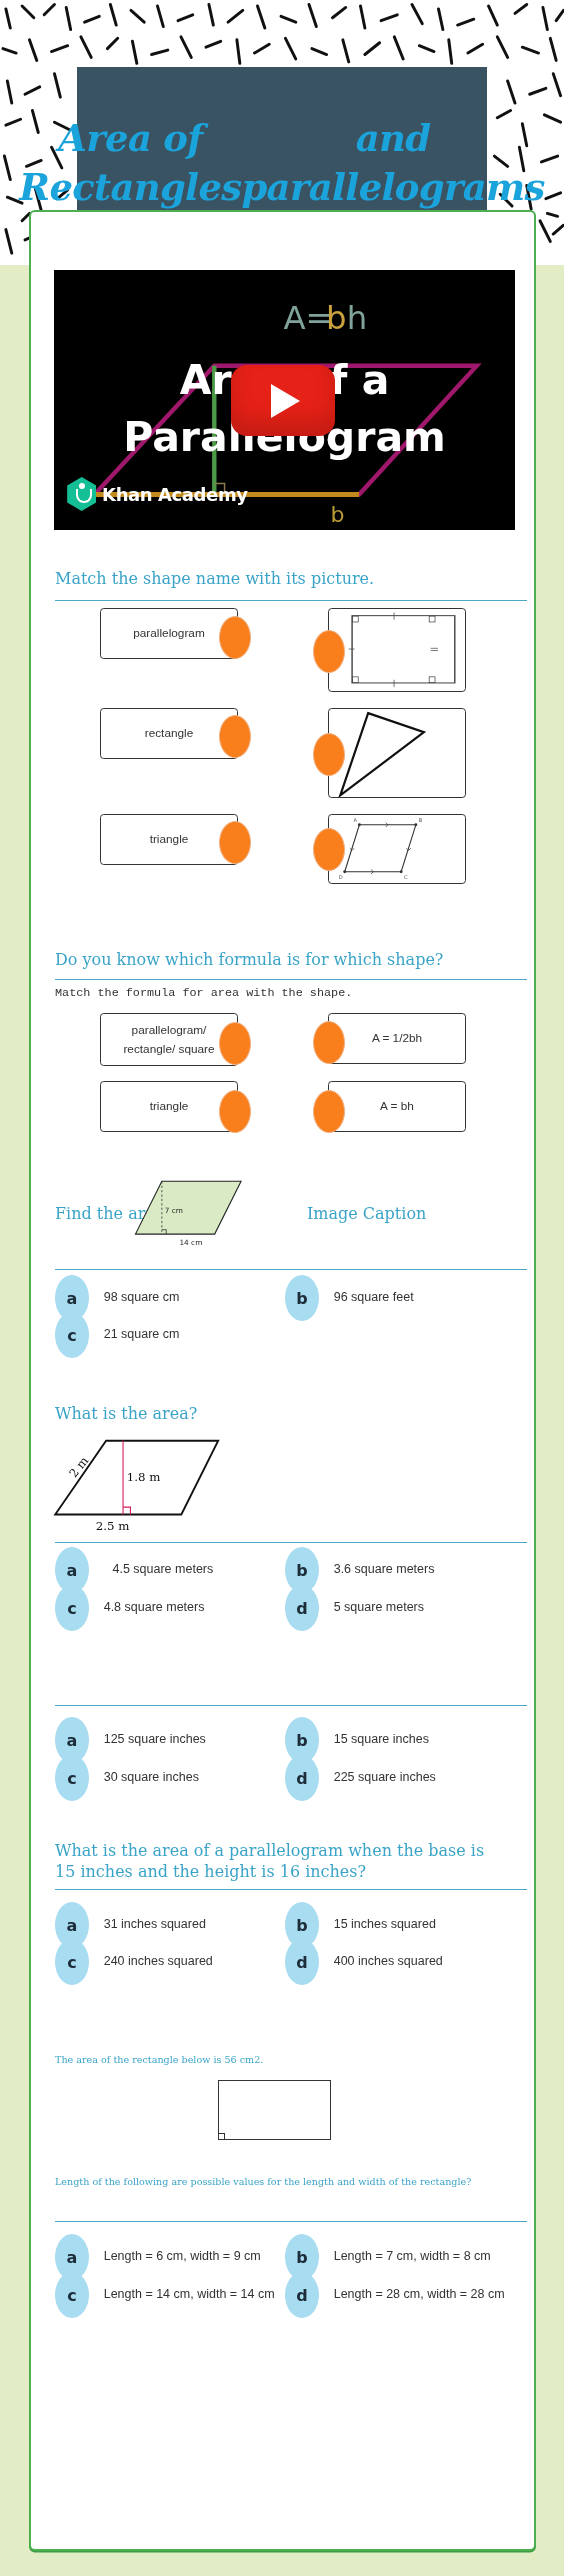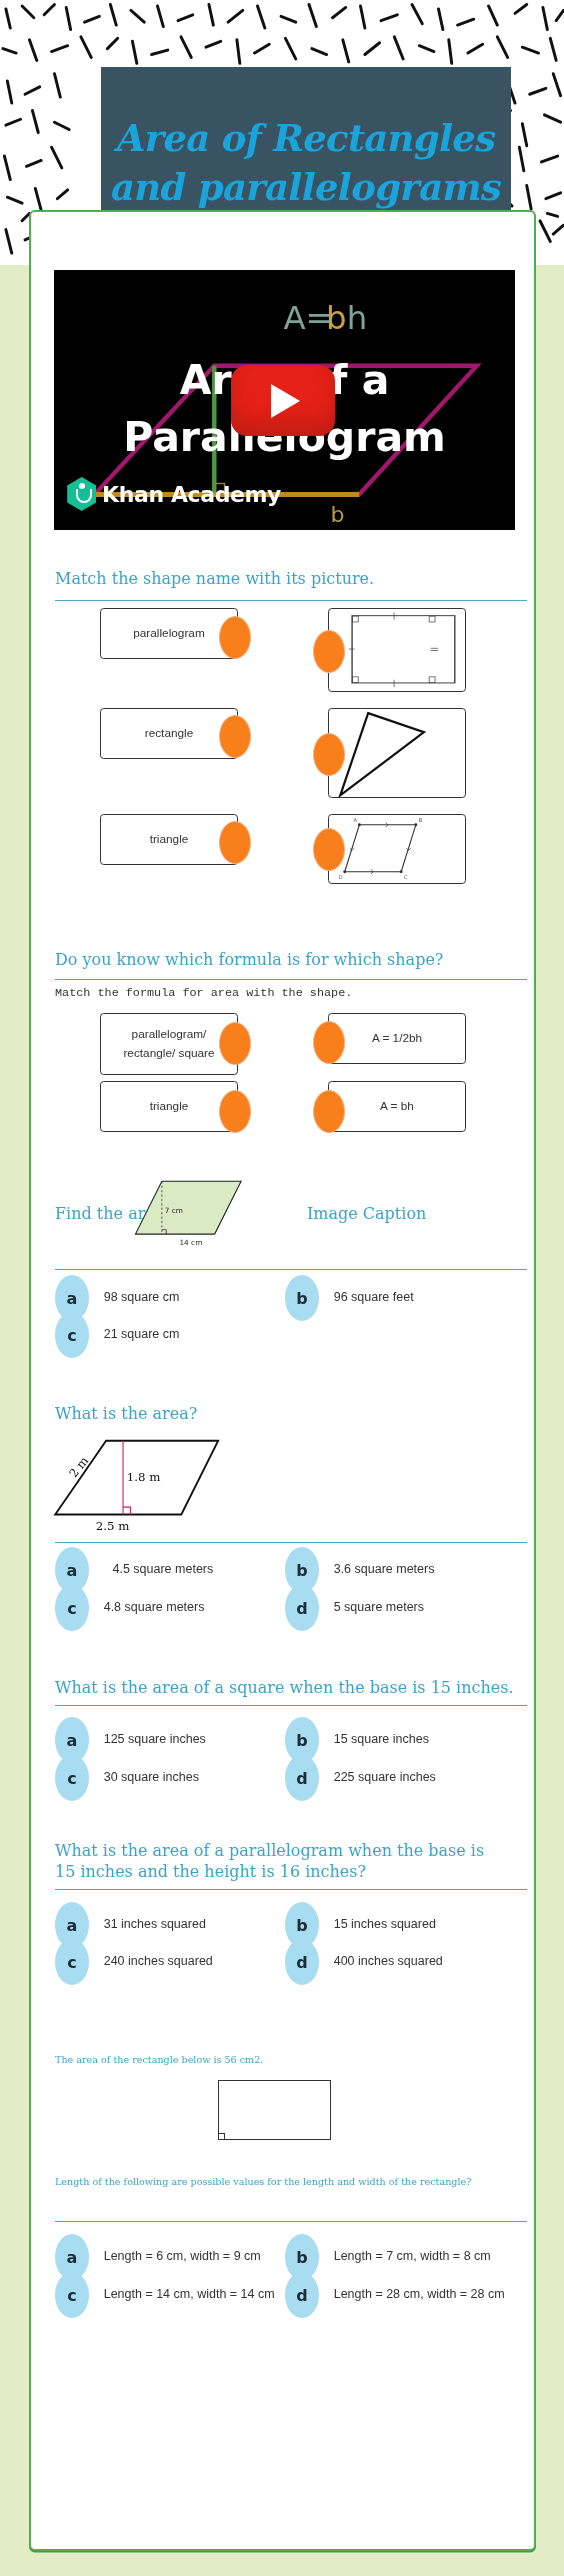--- a/index.html
+++ b/index.html
@@ -11,21 +11,21 @@
     color: #333;
   }
   .pattern-bg {
     position: absolute; left: 0; top: 0; width: 565px; height: 265px;
     background: #ffffff; overflow: hidden;
   }
   .pattern-bg svg { display: block; }
   .title-banner {
     position: absolute; left: 77px; top: 67px; width: 410px; height: 191px;
     background: #3a5363;
-    display: flex; flex-direction: column; align-items: center; justify-content: center; margin-left: 24px;
+    display: flex; flex-direction: row; align-items: center; justify-content: center;
   }
   .title-banner .line {
     font-family: "DejaVu Serif", serif;
     font-style: italic; font-weight: bold;
     color: #1ba4dc; font-size: 37px; line-height: 49px; letter-spacing: -0.7px;
     text-align: center;
   }
   .card {
     position: absolute; left: 29px; top: 210px; width: 507px; height: 2341px;
     background: #ffffff;
@@ -64,21 +64,21 @@
   }
   .ka-hex::after {
     content: ""; position: absolute; left: 8.8px; top: 11.8px; width: 11.8px; height: 11.8px;
     border-radius: 0 0 11.8px 11.8px; border: 2.9px solid #fff; border-top: none;
   }
   .ka-hex::before {
     content: ""; position: absolute; left: 11.8px; top: 5.9px; width: 5.9px; height: 5.9px;
     border-radius: 50%; background: #fff;
   }
   .ka-text {
-    color: #fff; font-family: "DejaVu Sans", sans-serif; font-size: 22px; font-weight: bold;
+    color: #fff; font-family: "DejaVu Sans", sans-serif; font-size: 18px; font-weight: bold;
     margin-left: 5.9px; letter-spacing: -0.4px;
   }
   .q-heading {
     position: absolute; left: 24px;
     font-family: "DejaVu Serif", serif; color: #3aa4c8;
     font-size: 16px; line-height: 20.6px;
   }
   .q-heading.small { font-size: 9.6px; line-height: 13.2px; }
   .divider {
     position: absolute; left: 24px; width: 472px; height: 0.7px; background: #4aa8c7;
@@ -288,21 +288,21 @@
           <polyline points="104,44 107,47 110,44"></polyline>
       </g>
     </svg>
   </div>
   <div class="dot" style="left:282px;top:616px;"></div>
 
   <div class="q-heading" style="top:738px;">Do you know which formula is for which shape?</div>
   <div class="divider" style="top:767px;"></div>
   <div class="instr" style="top:774px;">Match the formula for area with the shape.</div>
 
-  <div class="match-box" style="left:69px;top:801px;width:138px;height:62px;padding:0 10.3px;">
+  <div class="match-box" style="left:69px;top:801px;width:138px;height:53px;padding:0 10.3px;">
     <span>parallelogram/ rectangle/ square</span>
   </div>
   <div class="dot" style="left:188px;top:810px;"></div>
 
   <div class="match-box" style="left:69px;top:869px;width:138px;height:51px;">
     <span>triangle</span>
   </div>
   <div class="dot" style="left:188px;top:878px;"></div>
 
   <div class="match-box" style="left:297px;top:801px;width:138px;height:51px;">
@@ -360,21 +360,20 @@
   </div>
   <div class="opt" style="left:24px;top:1373px;">
     <div class="bubble">c</div>
     <div class="txt">4.8 square meters</div>
   </div>
   <div class="opt" style="left:254px;top:1373px;">
     <div class="bubble">d</div>
     <div class="txt">5 square meters</div>
   </div>
 
-  <div class="q-heading" style="top:1466px;">What is the area of a square when the base is 15 inches.</div>
   <div class="divider" style="top:1493px;"></div>
 
   <div class="opt" style="left:24px;top:1505px;">
     <div class="bubble">a</div>
     <div class="txt">125 square inches</div>
   </div>
   <div class="opt" style="left:254px;top:1505px;">
     <div class="bubble">b</div>
     <div class="txt">15 square inches</div>
   </div>

